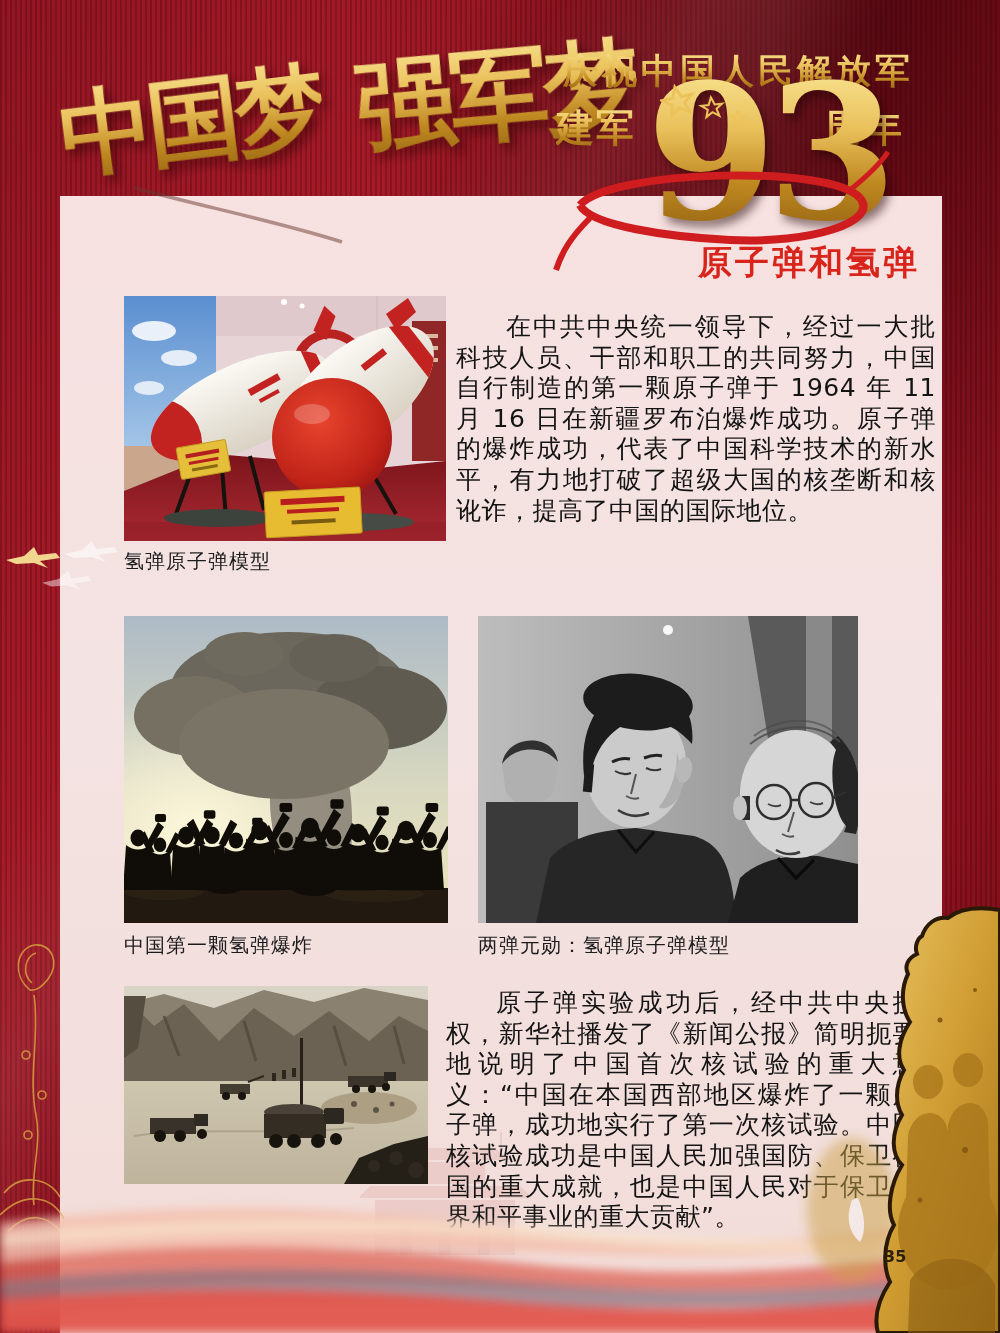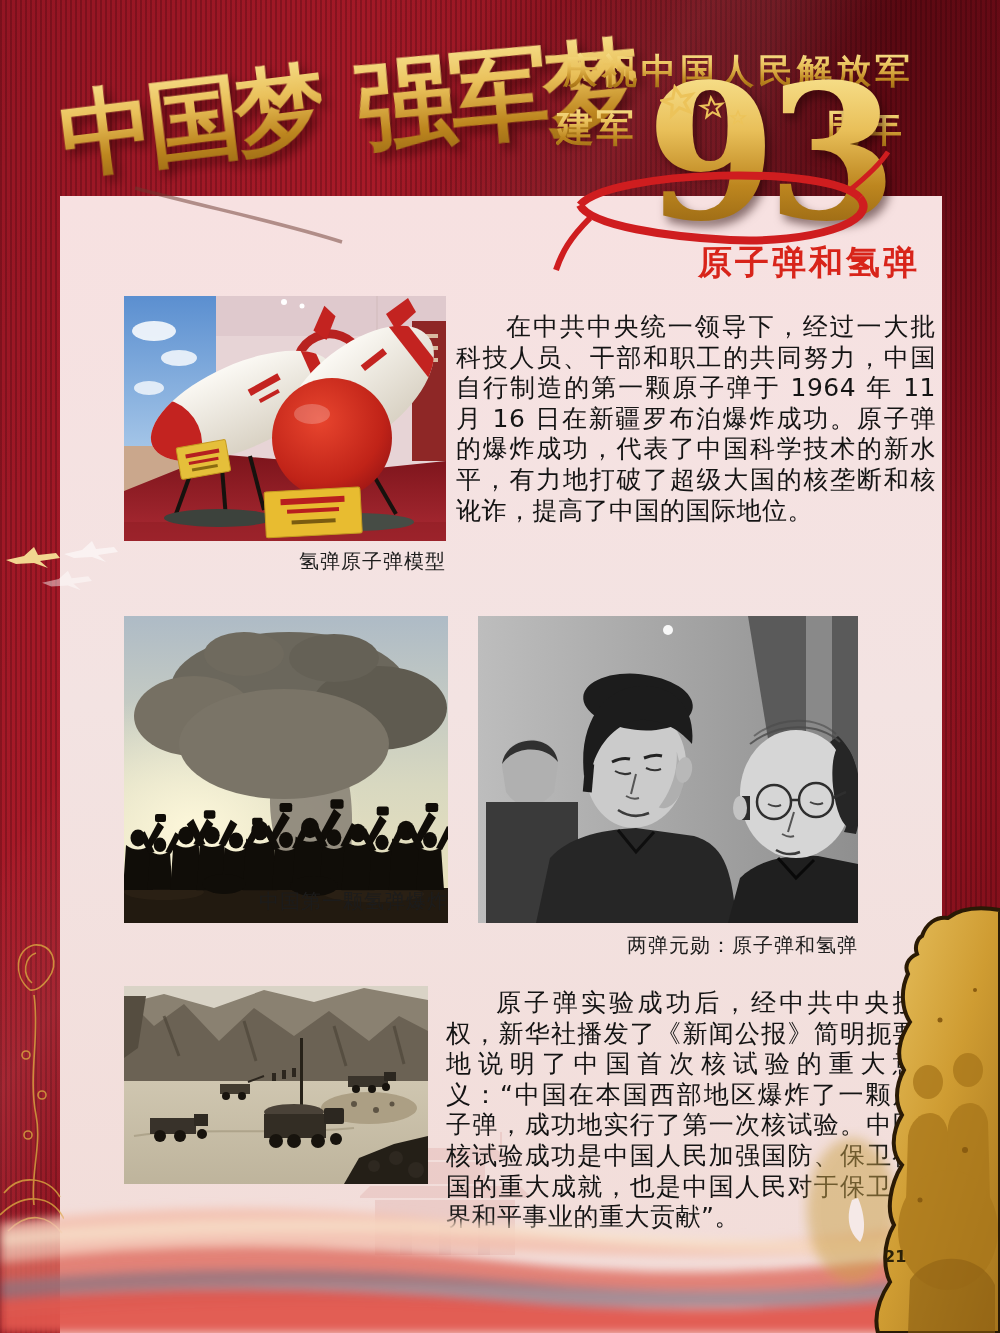--- a/index.html
+++ b/index.html
@@ -28,21 +28,21 @@
   .big93{left:646px;top:58px;font-size:188px;line-height:1;letter-spacing:-10px;z-index:10;
     font-family:"DejaVu Serif","Liberation Serif",serif;font-weight:bold;
     filter:drop-shadow(4px 6px 5px rgba(30,0,0,.5));}
 
   
   .card{left:60px;top:196px;width:882px;height:1137px;
     background:linear-gradient(180deg,#f7e1e1 0%,#f3e3e2 45%,#f2dcd8 100%);}
   .card-title{left:0;top:44px;width:860px;text-align:right;font-size:34px;font-weight:bold;
     color:#d8241a;letter-spacing:3px;z-index:2;}
   .photo{overflow:hidden;z-index:2;}
-  .caption{font-size:20px;color:#1c1c1c;text-align:right;z-index:2;letter-spacing:1px;}
+  .caption{font-size:20px;color:#1c1c1c;text-align:left;z-index:2;letter-spacing:1px;}
   .para{font-size:25px;line-height:30.6px;color:#141414;text-align:justify;text-indent:2em;
     letter-spacing:.5px;margin:0;z-index:2;}
 </style>
 </head>
 <body>
 
 <div class="page">
 
   <div class="abs card">
 
@@ -205,21 +205,21 @@
           <use href="#prsnB" transform="translate(210,272) scale(1.05)"></use>
           <use href="#prsnA" transform="translate(234,272) scale(1.1)"></use>
           <use href="#prsnB" transform="translate(258,272) scale(.95)"></use>
           <use href="#prsnA" transform="translate(282,272) scale(1.15)"></use>
           <use href="#prsnB" transform="translate(306,272)"></use>
           <ellipse cx="100" cy="268" rx="22" ry="10"></ellipse>
             <ellipse cx="190" cy="270" rx="24" ry="10"></ellipse>
         </g>
       </svg>
     </div>
-    <div class="abs caption" style="left:64px;top:692px;width:324px;font-family:Liberation Mono, monospace;">中国第一颗氢弹爆炸</div>
+    <div class="abs caption" style="left:64px;top:736px;width:324px;font-family:Liberation Mono, monospace;">中国第一颗氢弹爆炸</div>
 
     <div class="abs photo" style="left:418px;top:420px;width:380px;height:307px;">
       <svg width="380" height="307" viewBox="0 0 380 307">
         <defs>
           <linearGradient id="wall3" x1="0" y1="0" x2="1" y2="0">
             <stop offset="0" stop-color="#bdbdbd"></stop>
               <stop offset="1" stop-color="#8f8f8f"></stop>
           </linearGradient>
         </defs>
         <rect width="380" height="307" fill="url(#wall3)"></rect>
@@ -260,21 +260,21 @@
         <rect x="264" y="180" width="8" height="24" fill="#2a2a2a"></rect>
         <circle cx="296" cy="186" r="17" fill="none" stroke="#2e2e2e" stroke-width="2.5"></circle>
         <circle cx="338" cy="184" r="17" fill="none" stroke="#2e2e2e" stroke-width="2.5"></circle>
         <path d="M313,184 L321,184 M355,182 L368,176" stroke="#2e2e2e" stroke-width="2.5" fill="none"></path>
         <path d="M290,188 q7,4 13,1 M332,186 q7,4 13,1" stroke="#444" stroke-width="2" fill="none"></path>
         <path d="M316,196 L310,216 M304,218 q7,4 12,2" stroke="#555" stroke-width="2" fill="none"></path>
         <path d="M298,234 q12,7 24,2" stroke="#3a3a3a" stroke-width="2.5" fill="none"></path>
         <ellipse cx="262" cy="192" rx="7" ry="12" fill="#c4c4c4"></ellipse>
       </svg>
     </div>
-    <div class="abs caption" style="left:418px;top:736px;width:380px;">两弹元勋：原子弹和氢弹</div>
+    <div class="abs caption" style="left:418px;top:736px;width:380px;">两弹元勋：氢弹原子弹模型</div>
 
     <div class="abs photo" style="left:64px;top:790px;width:304px;height:198px;">
       <svg width="304" height="198" viewBox="0 0 304 198">
         <defs>
           <linearGradient id="valley4" x1="0" y1="0" x2="0" y2="1">
             <stop offset="0" stop-color="#cfc6b0"></stop>
               <stop offset="1" stop-color="#beb49c"></stop>
           </linearGradient>
         </defs>
         <rect width="304" height="198" fill="#d9d3c6"></rect>
@@ -395,21 +395,21 @@
       <ellipse cx="158" cy="330" rx="50" ry="60"></ellipse>
       <path d="M120,380 C140,350 190,352 205,385 L205,433 L118,433 Z" fill="#8a5c10" opacity=".8"></path>
     </g>
     <circle cx="150" cy="120" r="2.5" fill="#8a5c10"></circle>
       <circle cx="175" cy="250" r="3" fill="#8a5c10"></circle>
     <circle cx="130" cy="300" r="2.5" fill="#8a5c10"></circle>
       <circle cx="185" cy="90" r="2" fill="#8a5c10"></circle>
     <path d="M62,300 C56,316 58,332 70,342 C77,331 74,312 68,298 Z" fill="#f5e9e7"></path>
   </svg>
 
-  <div class="abs" style="left:884px;top:1247px;font-size:16px;font-weight:600;color:#2b2008;z-index:8;">21</div>
+  <div class="abs" style="left:884px;top:1247px;font-size:16px;font-weight:600;color:#2b2008;z-index:8;">35</div>
 
   <div class="abs calligraphy">
     <span class="callig1 goldtext">中国梦</span>
     <span class="callig2 goldtext">强军梦</span>
   </div>
   <div class="abs celebration serif goldtext">庆祝中国人民解放军</div>
   <div class="abs jianjun serif goldtext">建军</div>
   <div class="abs zhounian serif goldtext">周年</div>
   <div class="abs big93 goldtext">93</div>
 

